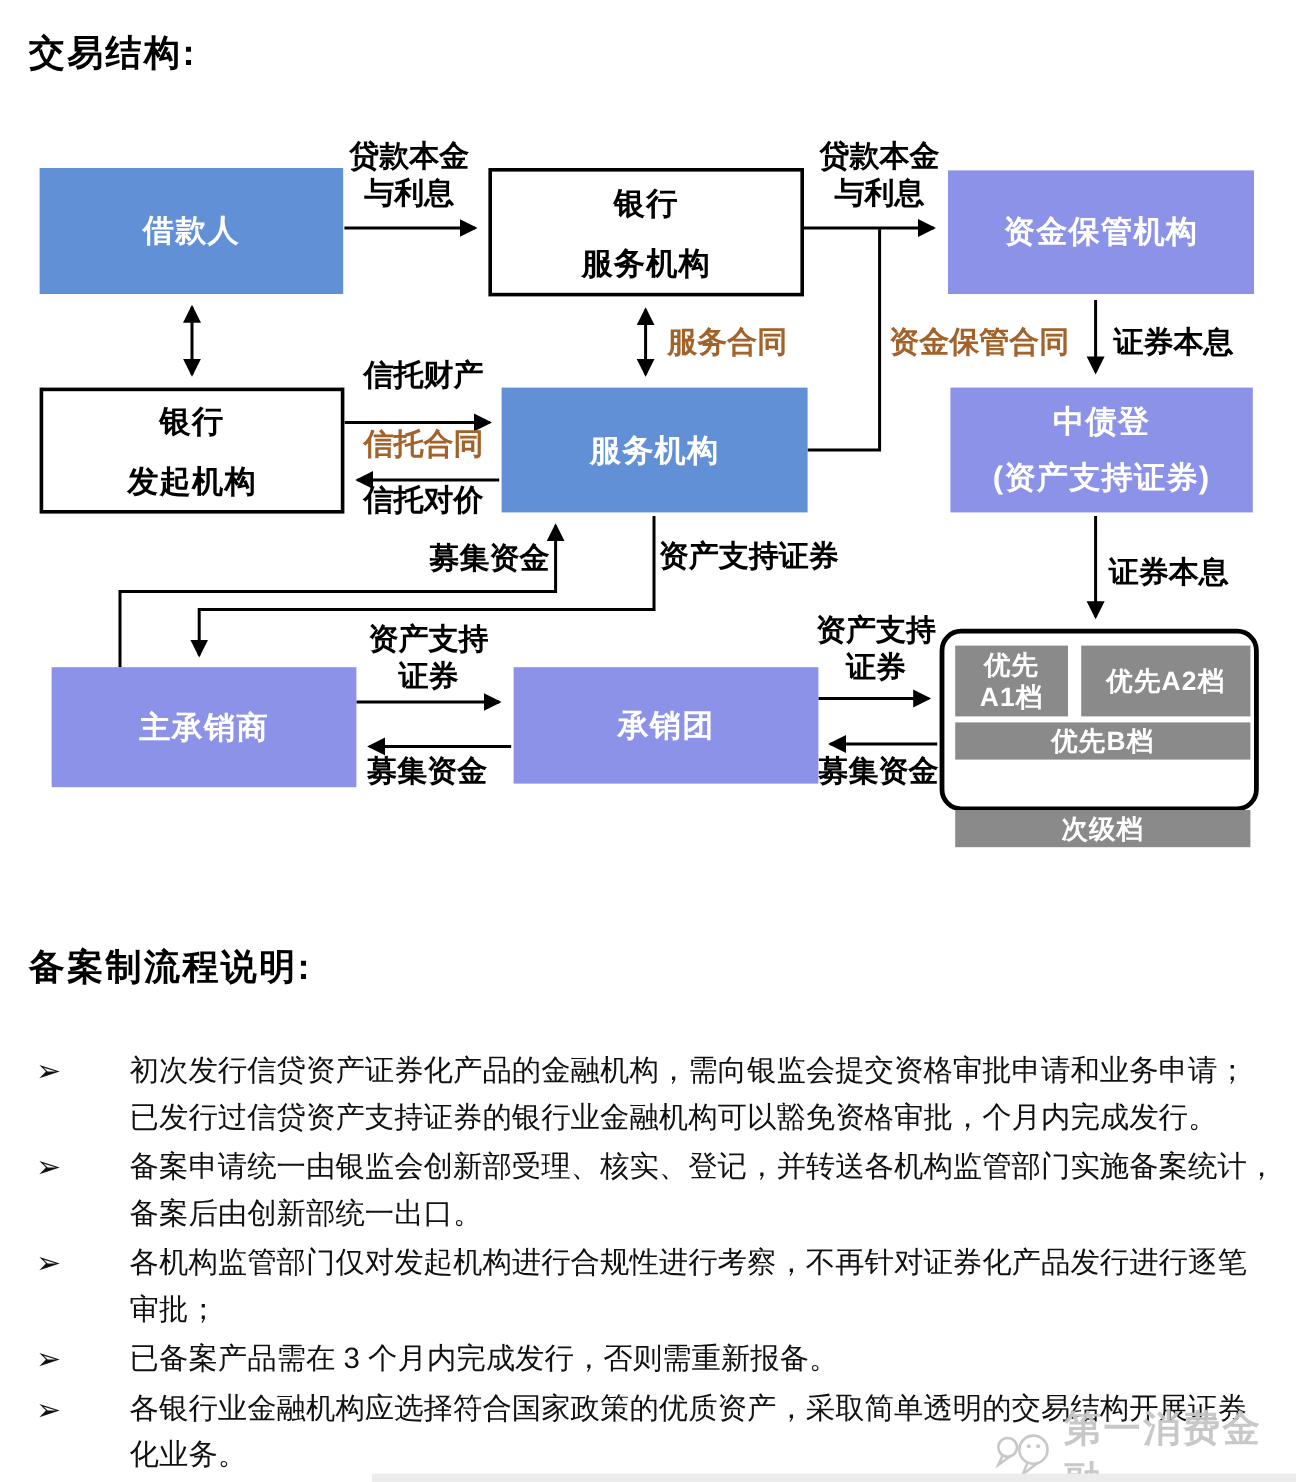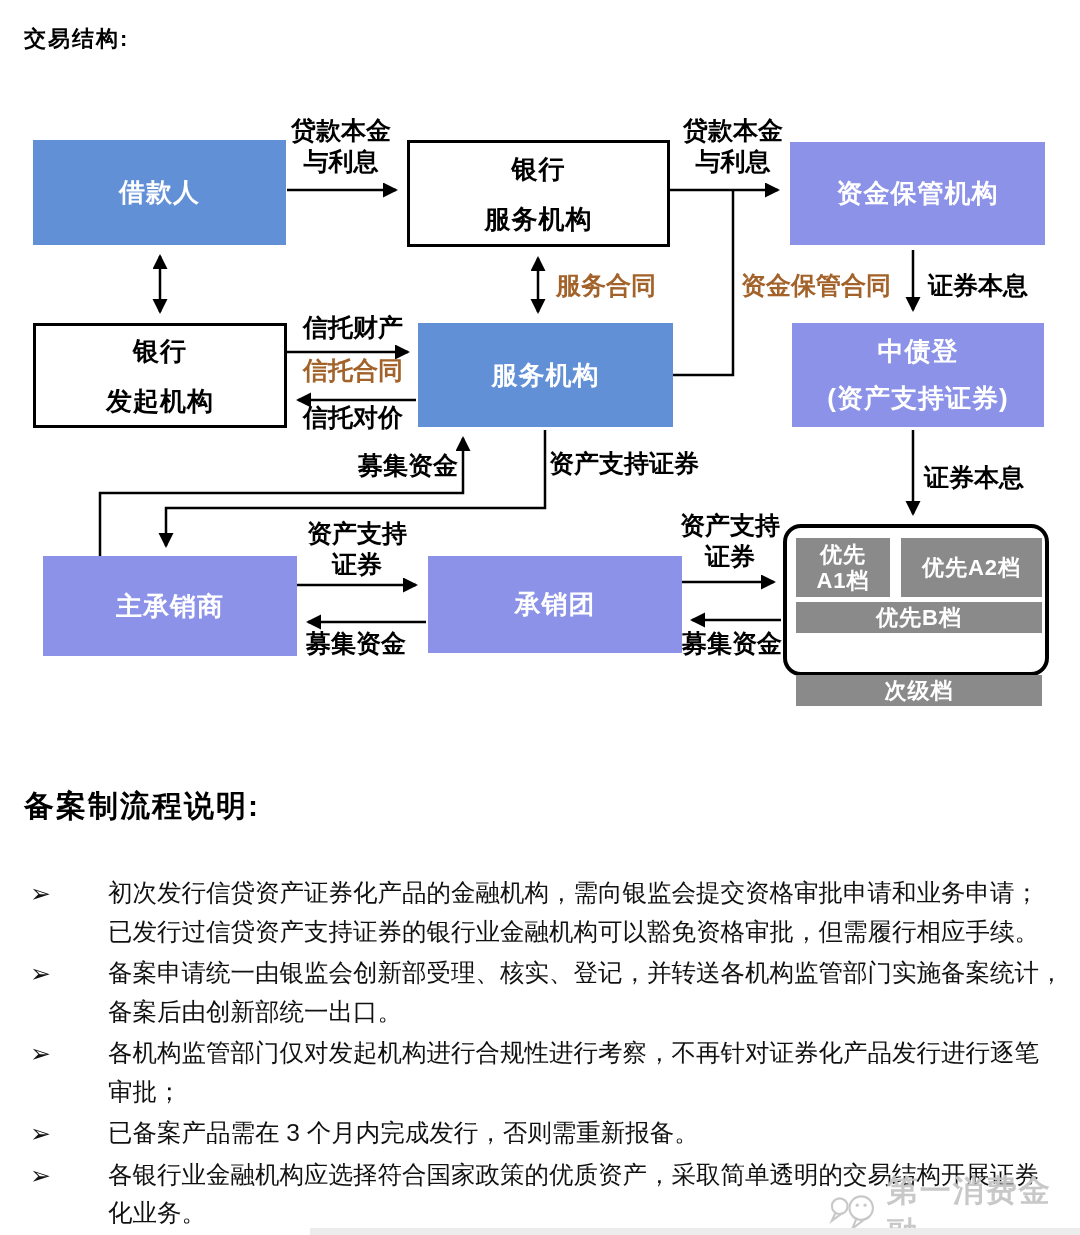--- a/index.html
+++ b/index.html
@@ -3,21 +3,21 @@
 <meta charset="utf-8">
 <style>
   * { margin:0; padding:0; box-sizing:border-box; }
   html,body { background:#ffffff; }
   body {
     width:1080px; height:1235px; position:relative; overflow:hidden;
     font-family:"Liberation Sans", sans-serif; color:#000;
   }
   .page-title {
     position:absolute; left:24px; top:24px;
-    font-size:22px; font-weight:bold; letter-spacing:2px;
+    font-size:30px; font-weight:bold; letter-spacing:2px;
   }
   .diagram { position:absolute; left:0; top:0; width:1080px; height:760px; }
   .arrows { position:absolute; left:0; top:0; width:1080px; height:760px; }
   .box {
     position:absolute; display:flex; flex-direction:column;
     align-items:center; justify-content:center; text-align:center;
     font-weight:bold; color:#ffffff; font-size:26px; letter-spacing:1px;
   }
   .box.blue   { background:#6190d6; }
   .box.purple { background:#8b92e8; }
@@ -140,21 +140,21 @@
     <span class="note-line">贷款本金</span>
     <span class="note-line">与利息</span>
   </div>
   <div class="lbl ctr" style="left:733px;top:115px;">
     <span class="note-line">贷款本金</span>
     <span class="note-line">与利息</span>
   </div>
   <div class="lbl brown" style="left:556px;top:270px;">服务合同</div>
   <div class="lbl brown" style="left:741px;top:270px;">资金保管合同</div>
   <div class="lbl" style="left:928px;top:270px;">证券本息</div>
-  <div class="lbl" style="left:303px;top:312px;">信托财产</div>
+  <div class="lbl" style="left:303px;top:298px;">信托财产</div>
   <div class="lbl brown" style="left:303px;top:355px;">信托合同</div>
   <div class="lbl" style="left:303px;top:402px;">信托对价</div>
   <div class="lbl" style="left:358px;top:450px;">募集资金</div>
   <div class="lbl" style="left:549px;top:450px;font-family:Liberation Mono, monospace;">资产支持证券</div>
   <div class="lbl" style="left:924px;top:462px;">证券本息</div>
   <div class="lbl ctr" style="left:357px;top:518px;">
     <span class="note-line">资产支持</span>
     <span class="note-line">证券</span>
   </div>
   <div class="lbl" style="left:306px;top:628px;">募集资金</div>
@@ -165,21 +165,21 @@
   <div class="lbl" style="left:682px;top:628px;">募集资金</div>
 </div>
 
 <h2 class="notes-heading">备案制流程说明:</h2>
 
 <div class="notes-list">
   <div class="note-item">
     <span class="note-bullet">➢</span>
     <span class="note-text">
       <span class="note-line">初次发行信贷资产证券化产品的金融机构，需向银监会提交资格审批申请和业务申请；</span>
-      <span class="note-line">已发行过信贷资产支持证券的银行业金融机构可以豁免资格审批，但需履行相应手续。</span>
+      <span class="note-line">已发行过信贷资产支持证券的银行业金融机构可以豁免资格审批，个月内完成发行。</span>
     </span>
   </div>
   <div class="note-item">
     <span class="note-bullet">➢</span>
     <span class="note-text">
       <span class="note-line">备案申请统一由银监会创新部受理、核实、登记，并转送各机构监管部门实施备案统计，</span>
       <span class="note-line">备案后由创新部统一出口。</span>
     </span>
   </div>
   <div class="note-item">

